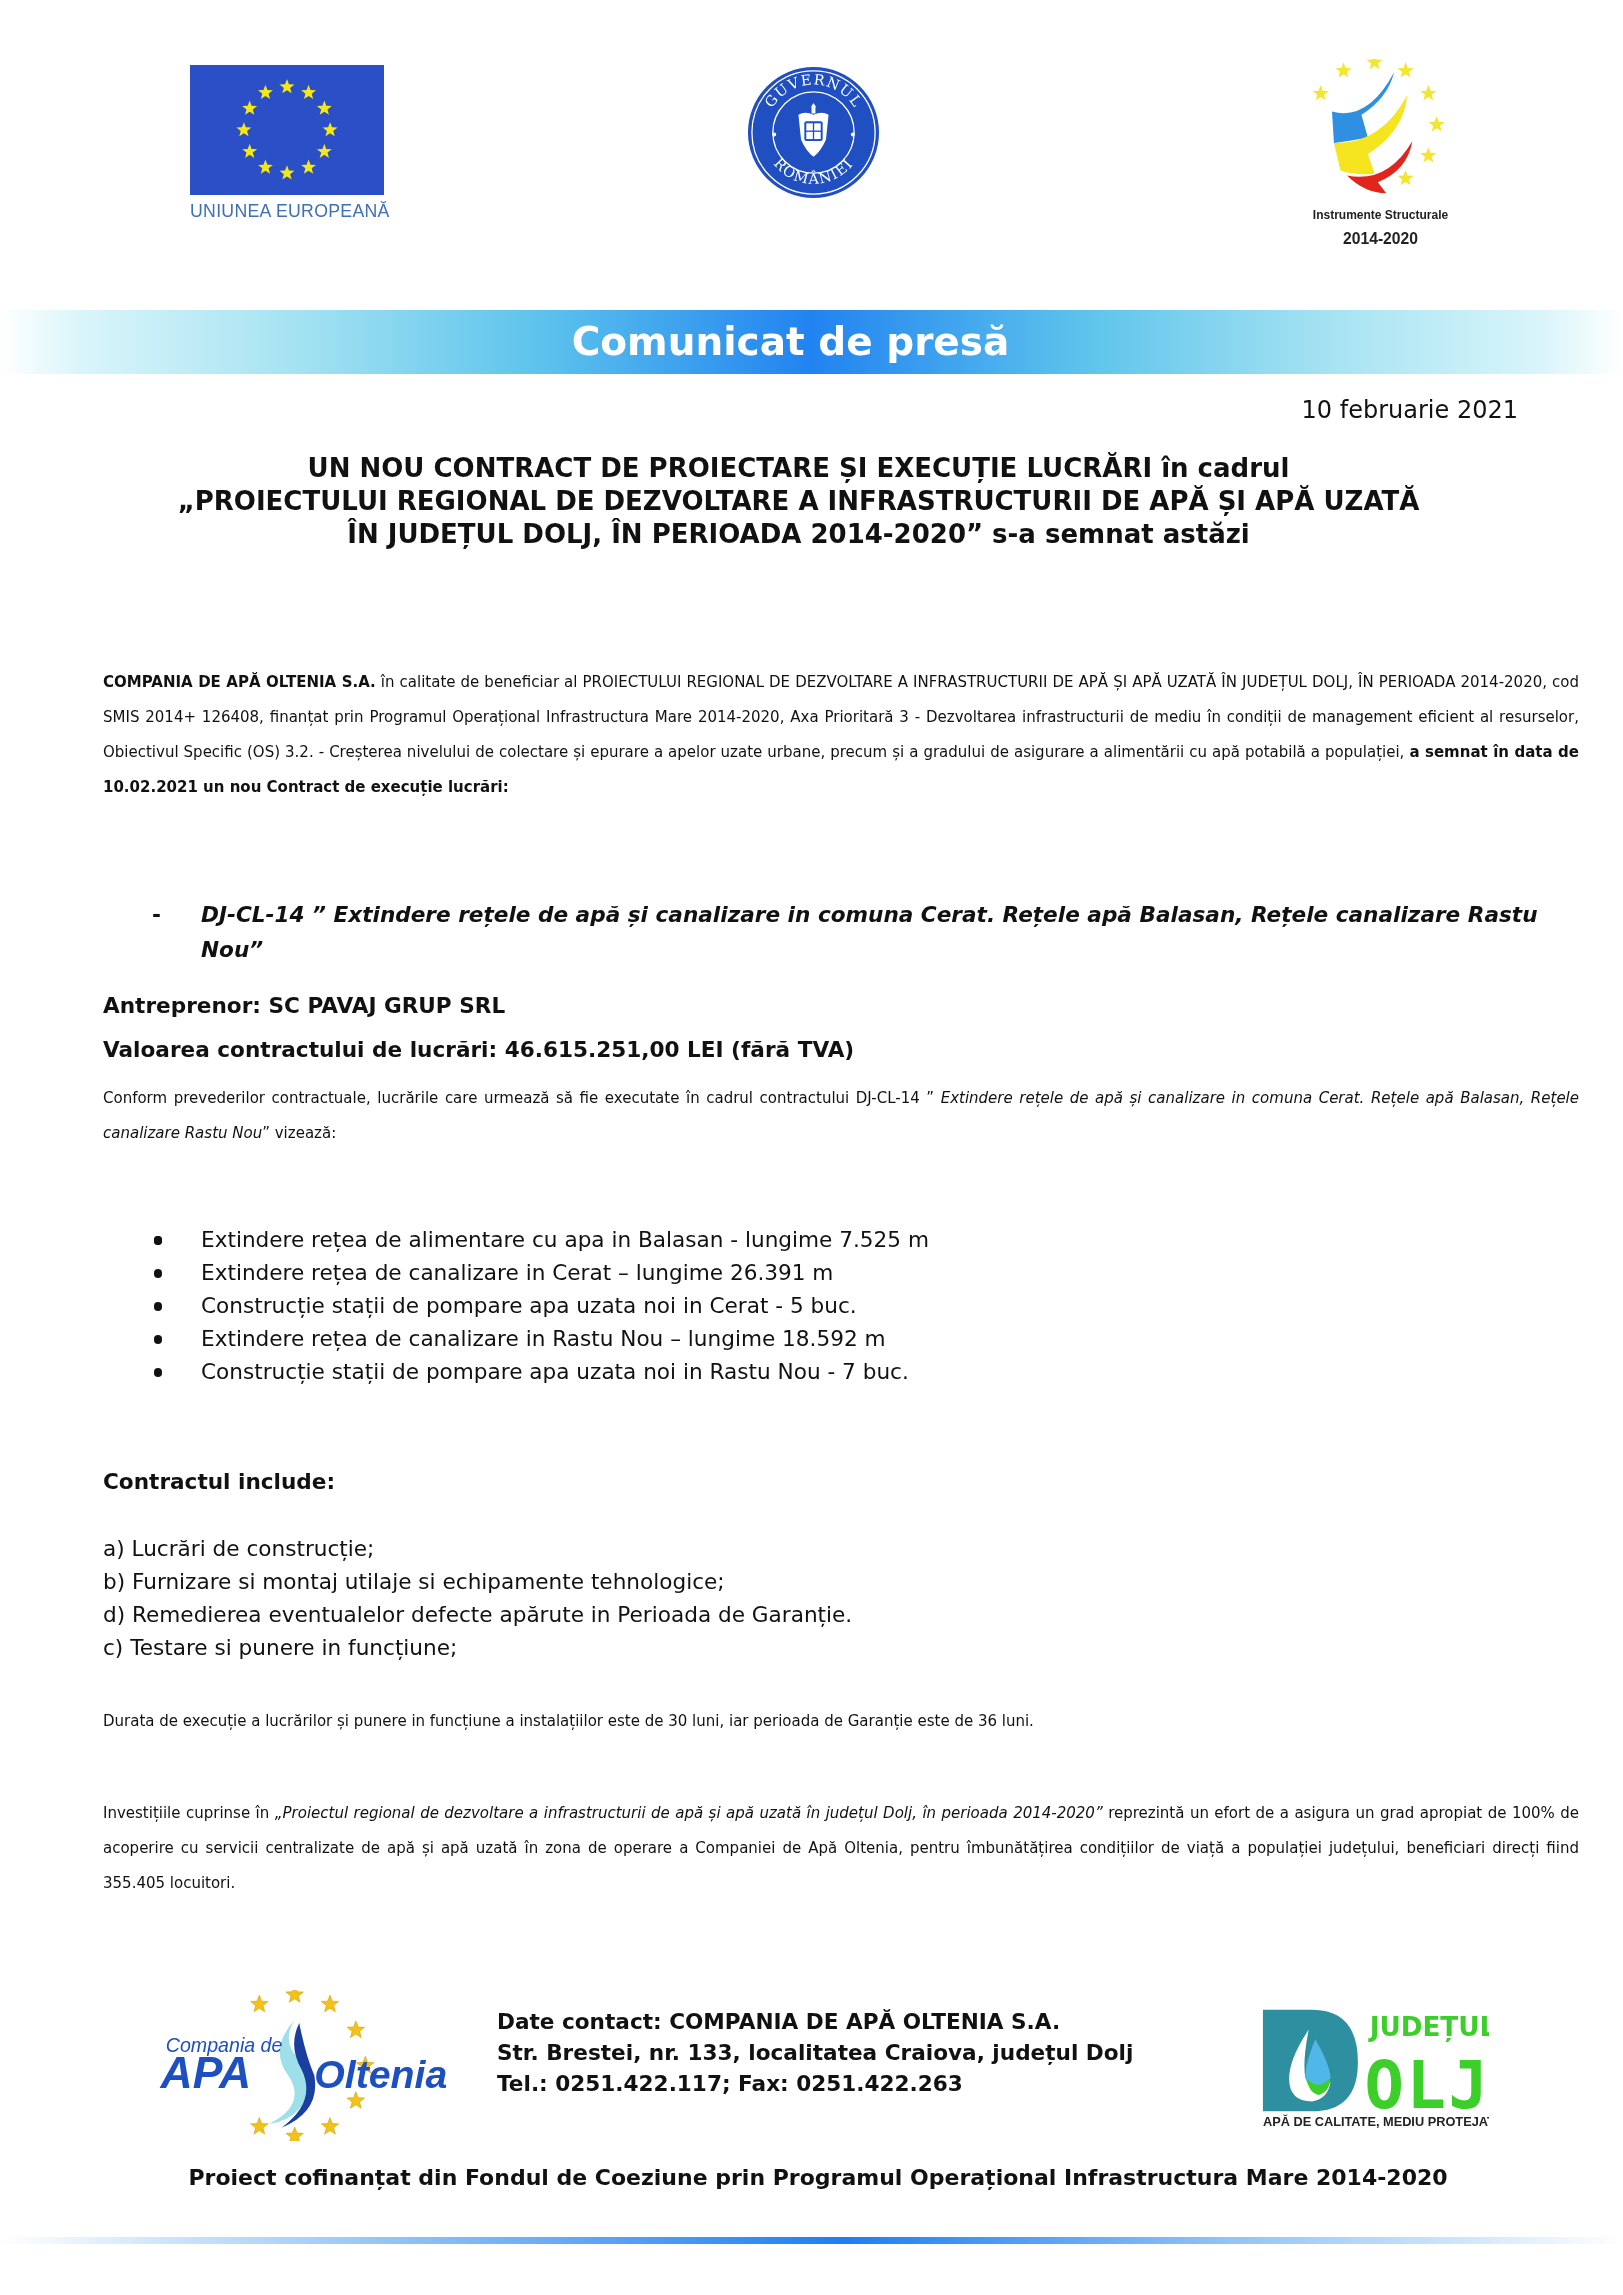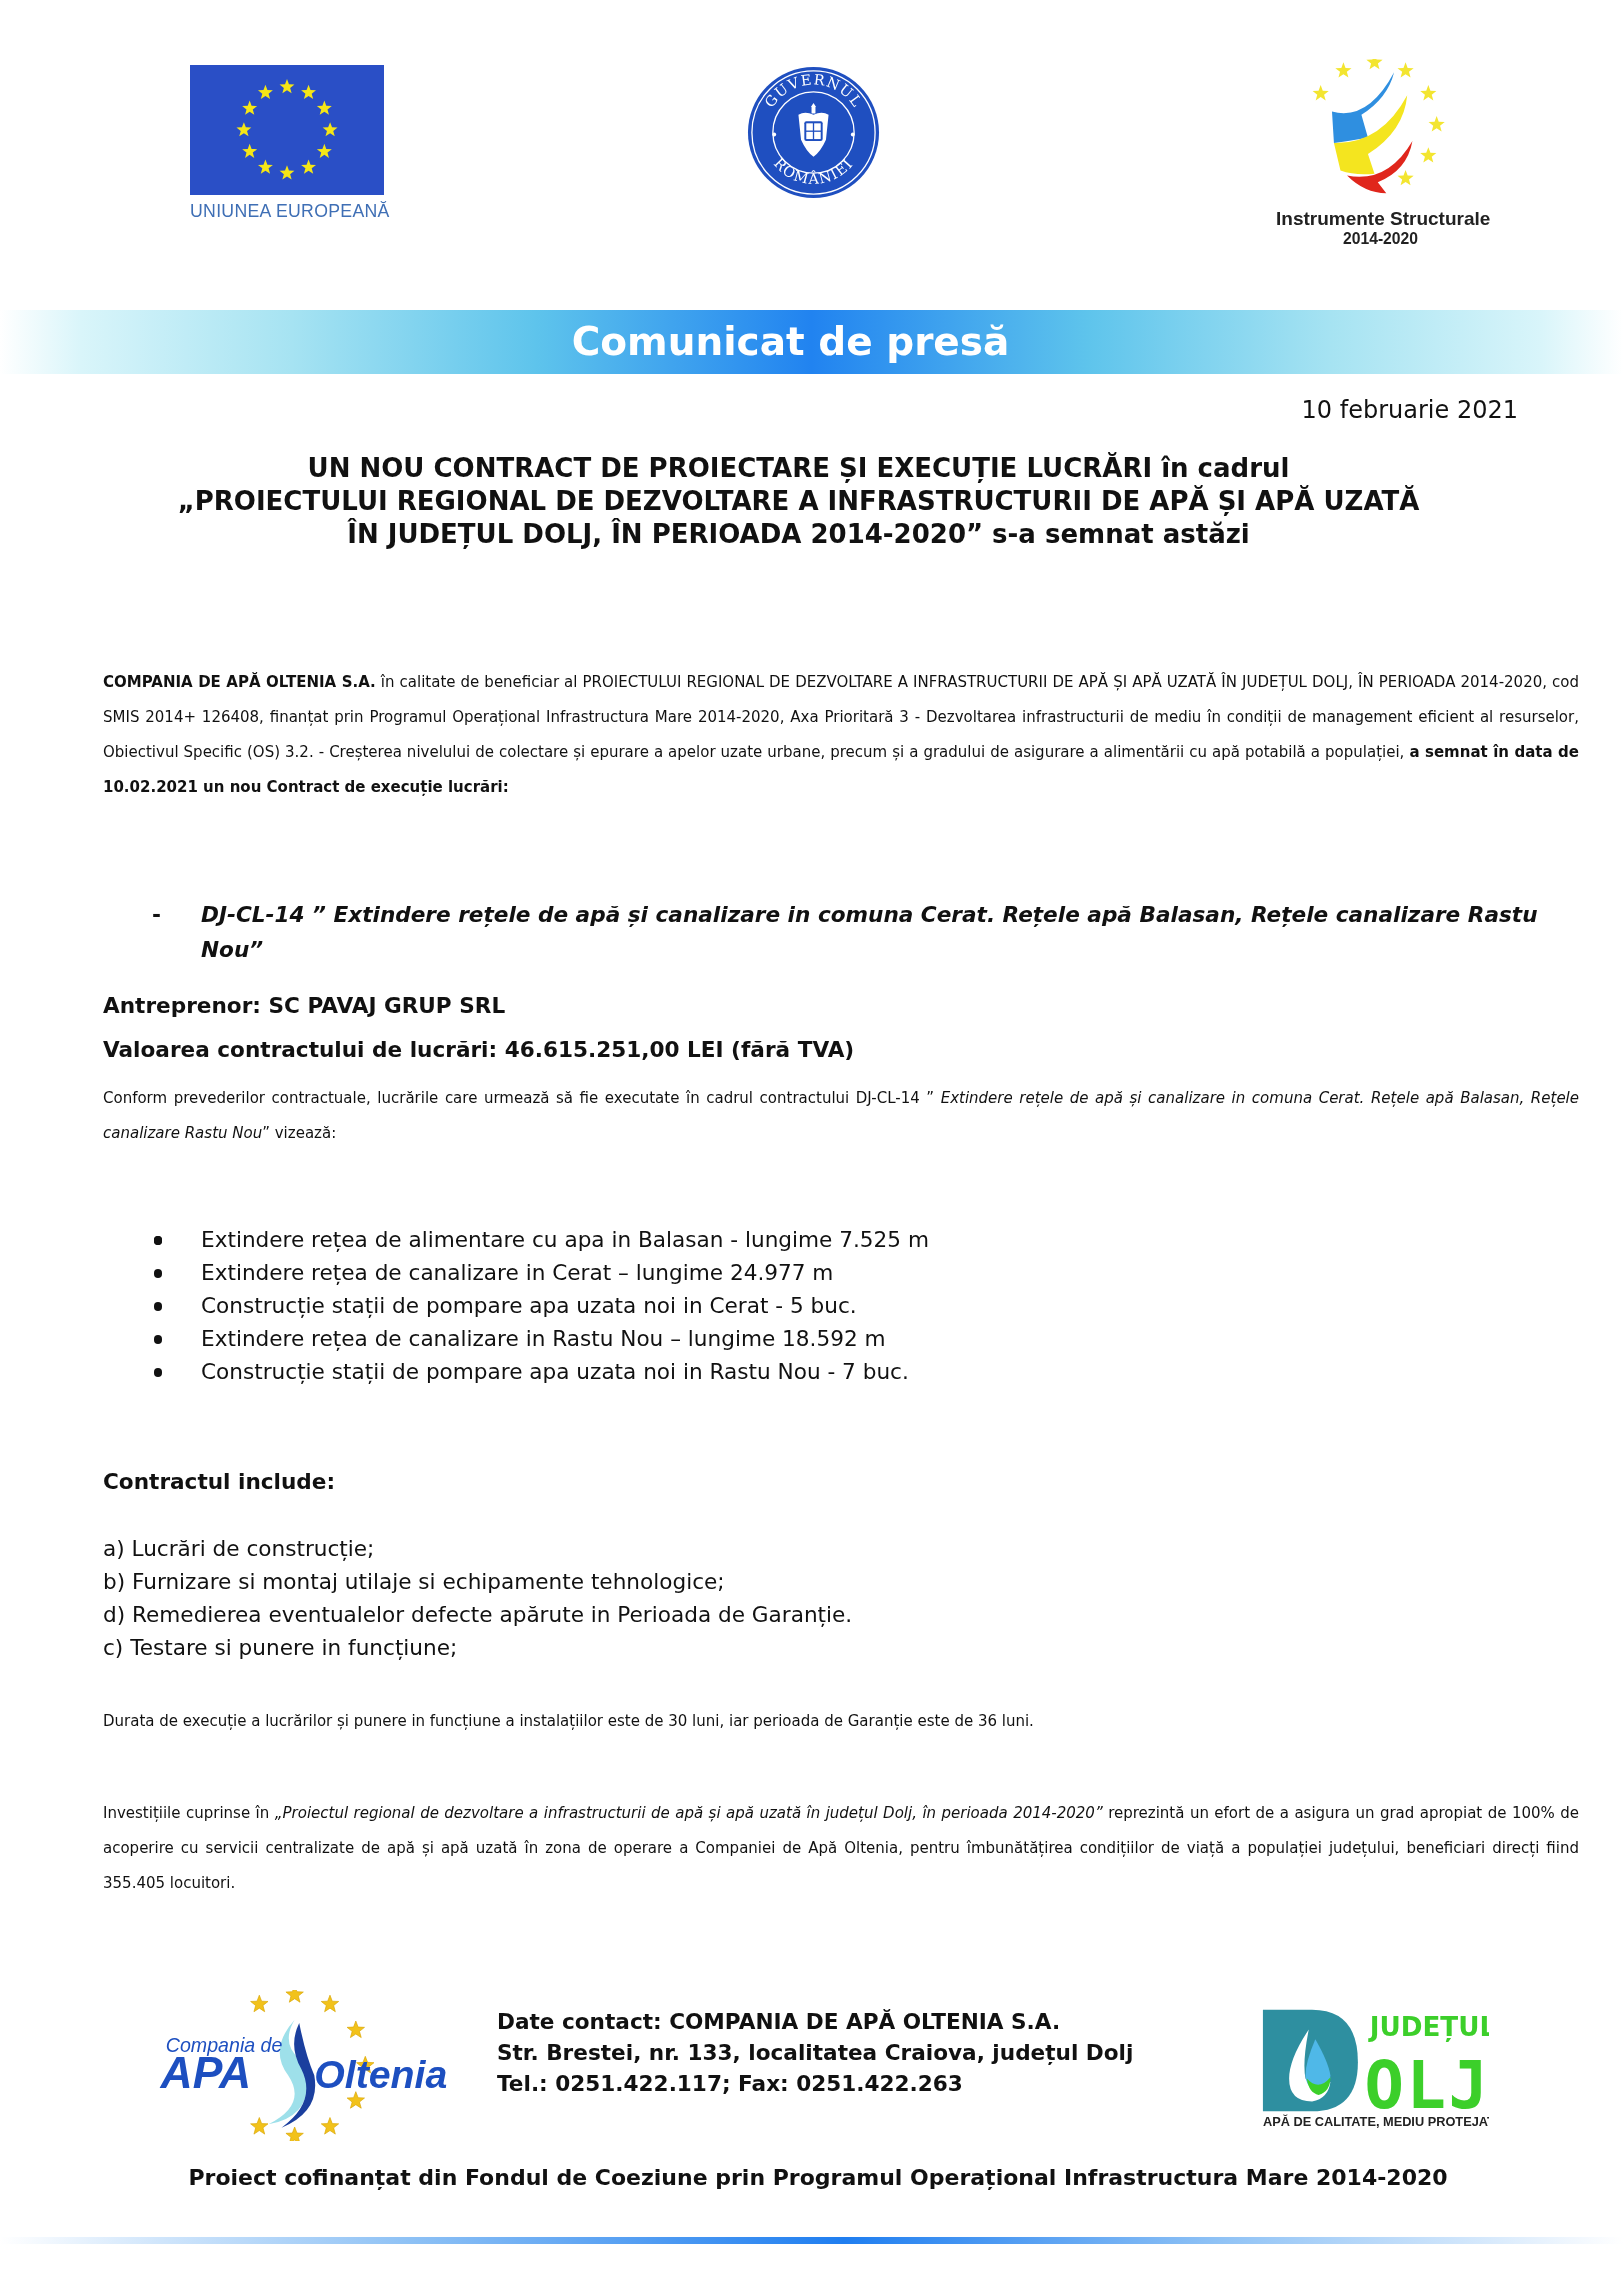--- a/index.html
+++ b/index.html
@@ -13,21 +13,21 @@
   #eu-flag svg { width: 100%; height: 100%; display: block; }
   #eu-label { position: absolute; left: 0; top: 136px; width: 194px; text-align: center;
               font-family: "Liberation Sans", sans-serif; font-size: 17.7px; color: #3f6fb5; letter-spacing: 0.3px; white-space: nowrap; }
 
   #gov-logo { left: 746px; top: 65px; width: 135px; height: 135px; }
   #gov-logo svg { width: 100%; height: 100%; display: block; }
 
   #is-logo { left: 1276px; top: 59px; width: 209px; height: 196px; }
   #is-logo svg { position: absolute; left: 19.6px; top: 0; width: 157px; height: 141px; }
   #is-label1 { position: absolute; left: 0; top: 149px; width: 209px; text-align: center;
-               font-family: "Liberation Sans", sans-serif; font-weight: bold; font-size: 19px; color: #222; white-space: nowrap; }
+               font-family: "Liberation Sans", sans-serif; font-weight: bold; font-size: 12px; color: #222; white-space: nowrap; }
   #is-label2 { position: absolute; left: 0; top: 171px; width: 209px; text-align: center;
                font-family: "Liberation Sans", sans-serif; font-weight: bold; font-size: 15.7px; color: #222; }
 
   
   #banner { left: 0; top: 310px; width: 1623px; height: 64px;
             background: linear-gradient(to right, #ffffff 0%, #d9f5fa 5%, #a6e3f2 18%, #5ec4ec 33%, #2183f0 50%, #5ec4ec 67%, #a6e3f2 82%, #d9f5fa 95%, #ffffff 100%); }
   #banner-title { position: absolute; left: 0; top: 0; width: 1623px; height: 64px; line-height: 64px;
                   text-align: center; color: #ffffff; font-weight: bold; font-size: 39px; transform: translateX(-21px); }
 
   
@@ -170,21 +170,21 @@
 </div>
 
 <div id="antreprenor" class="abs">Antreprenor: SC PAVAJ GRUP SRL</div>
 <div id="valoarea" class="abs">Valoarea contractului de lucrări: 46.615.251,00 LEI (fără TVA)</div>
 
 <div id="para2" class="abs body"><span>Conform prevederilor contractuale, lucrările care urmează să fie executate în cadrul contractului DJ-CL-14 ” </span><i>Extindere rețele de apă și canalizare in comuna Cerat. Rețele apă Balasan, Rețele canalizare Rastu Nou</i><span>” vizează:</span></div>
 
 <ul id="bullets" class="abs">
   <li><span class="dot"></span></li>
   <li><span class="dot"></span><span>Extindere rețea de alimentare cu apa in Balasan - lungime 7.525 m</span></li>
-  <li><span class="dot"></span><span>Extindere rețea de canalizare in Cerat – lungime 24.977 m</span></li>
+  <li><span class="dot"></span><span>Extindere rețea de canalizare in Cerat – lungime 26.391 m</span></li>
   <li><span class="dot"></span><span>Construcție stații de pompare apa uzata noi in Cerat - 5 buc.</span></li>
   <li><span class="dot"></span><span>Extindere rețea de canalizare in Rastu Nou – lungime 18.592 m</span></li>
   <li><span class="dot"></span><span>Construcție stații de pompare apa uzata noi in Rastu Nou - 7 buc.</span></li>
 </ul>
 
 <div id="include-title" class="abs">Contractul include:</div>
 <div id="include-list" class="abs">
   <div>a) Lucrări de construcție;</div>
   <div>b) Furnizare si montaj utilaje si echipamente tehnologice;</div>
   <div>d) Remedierea eventualelor defecte apărute in Perioada de Garanție.</div>

